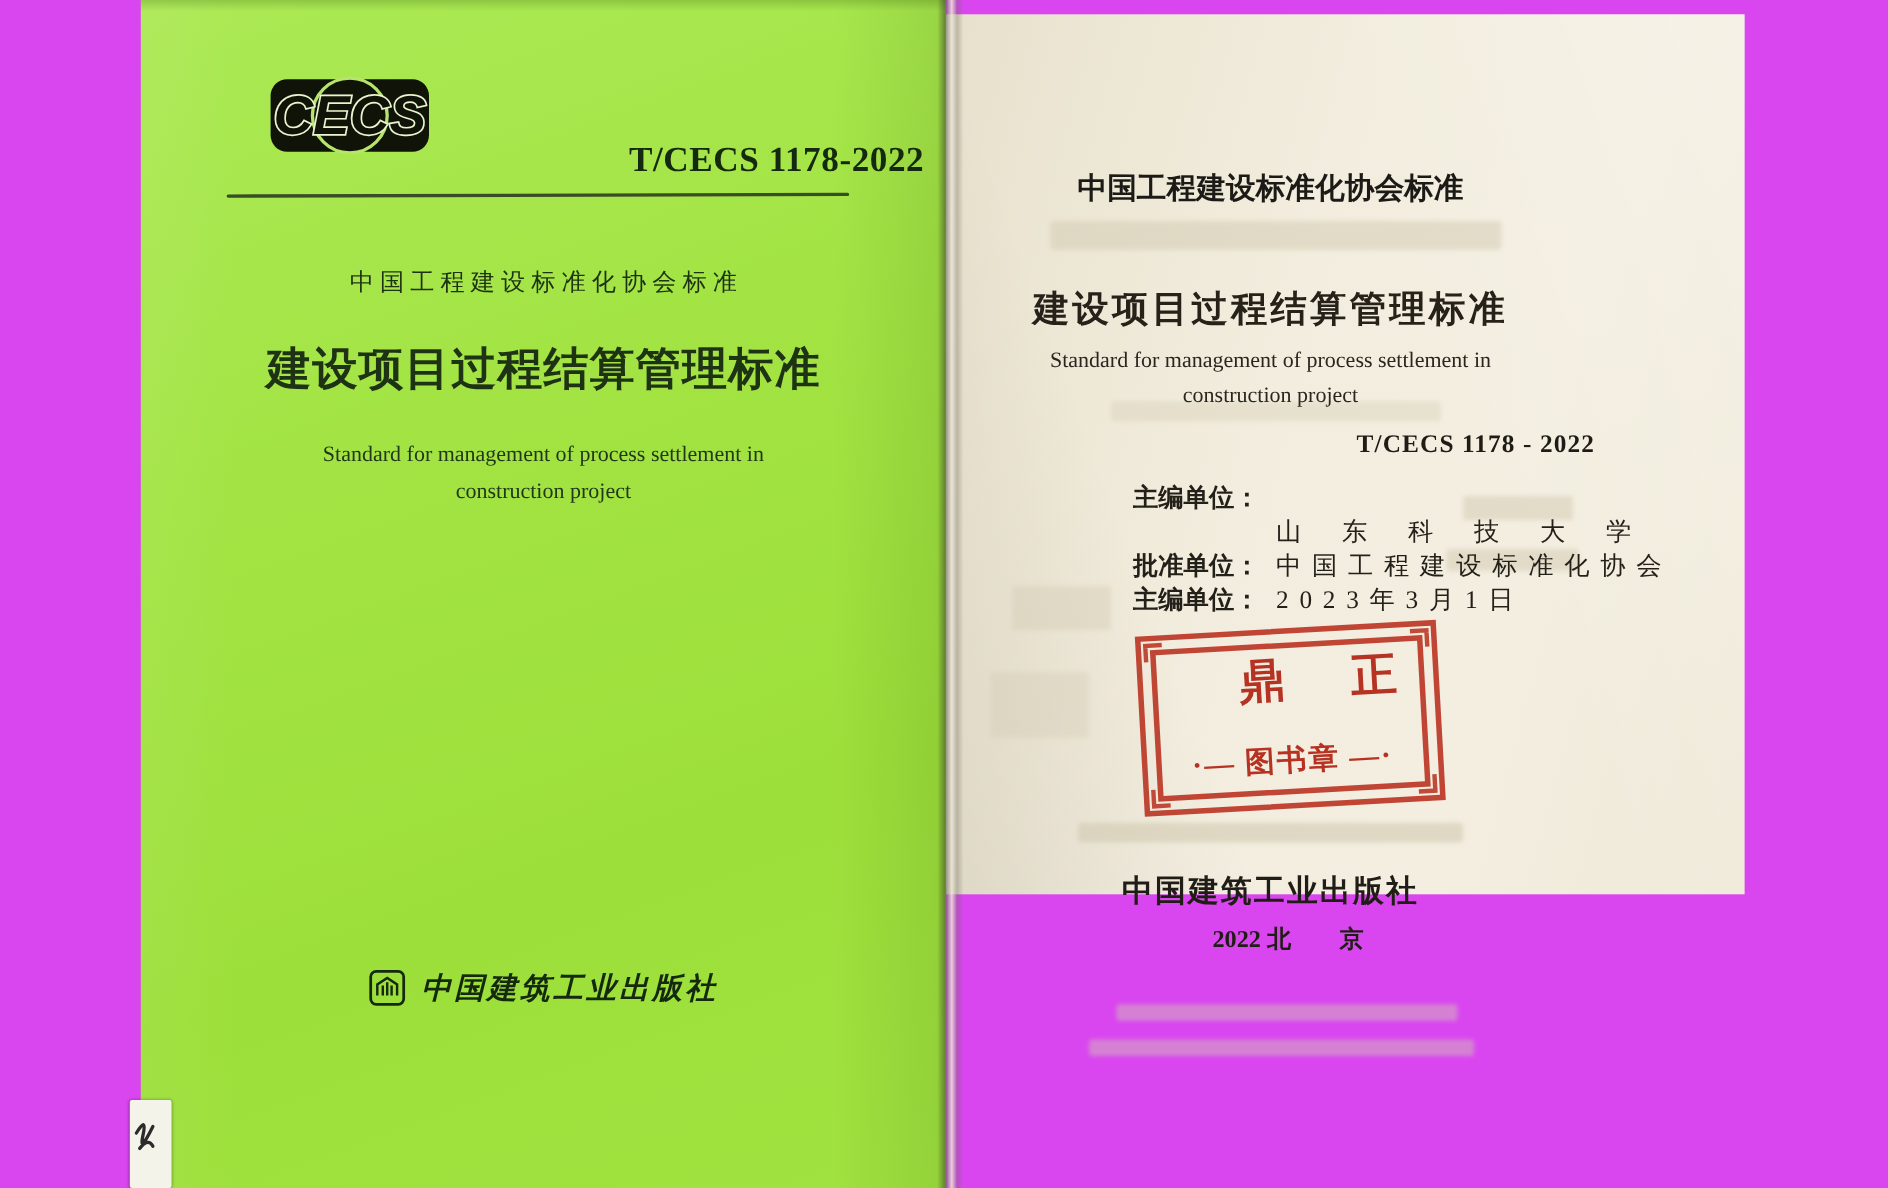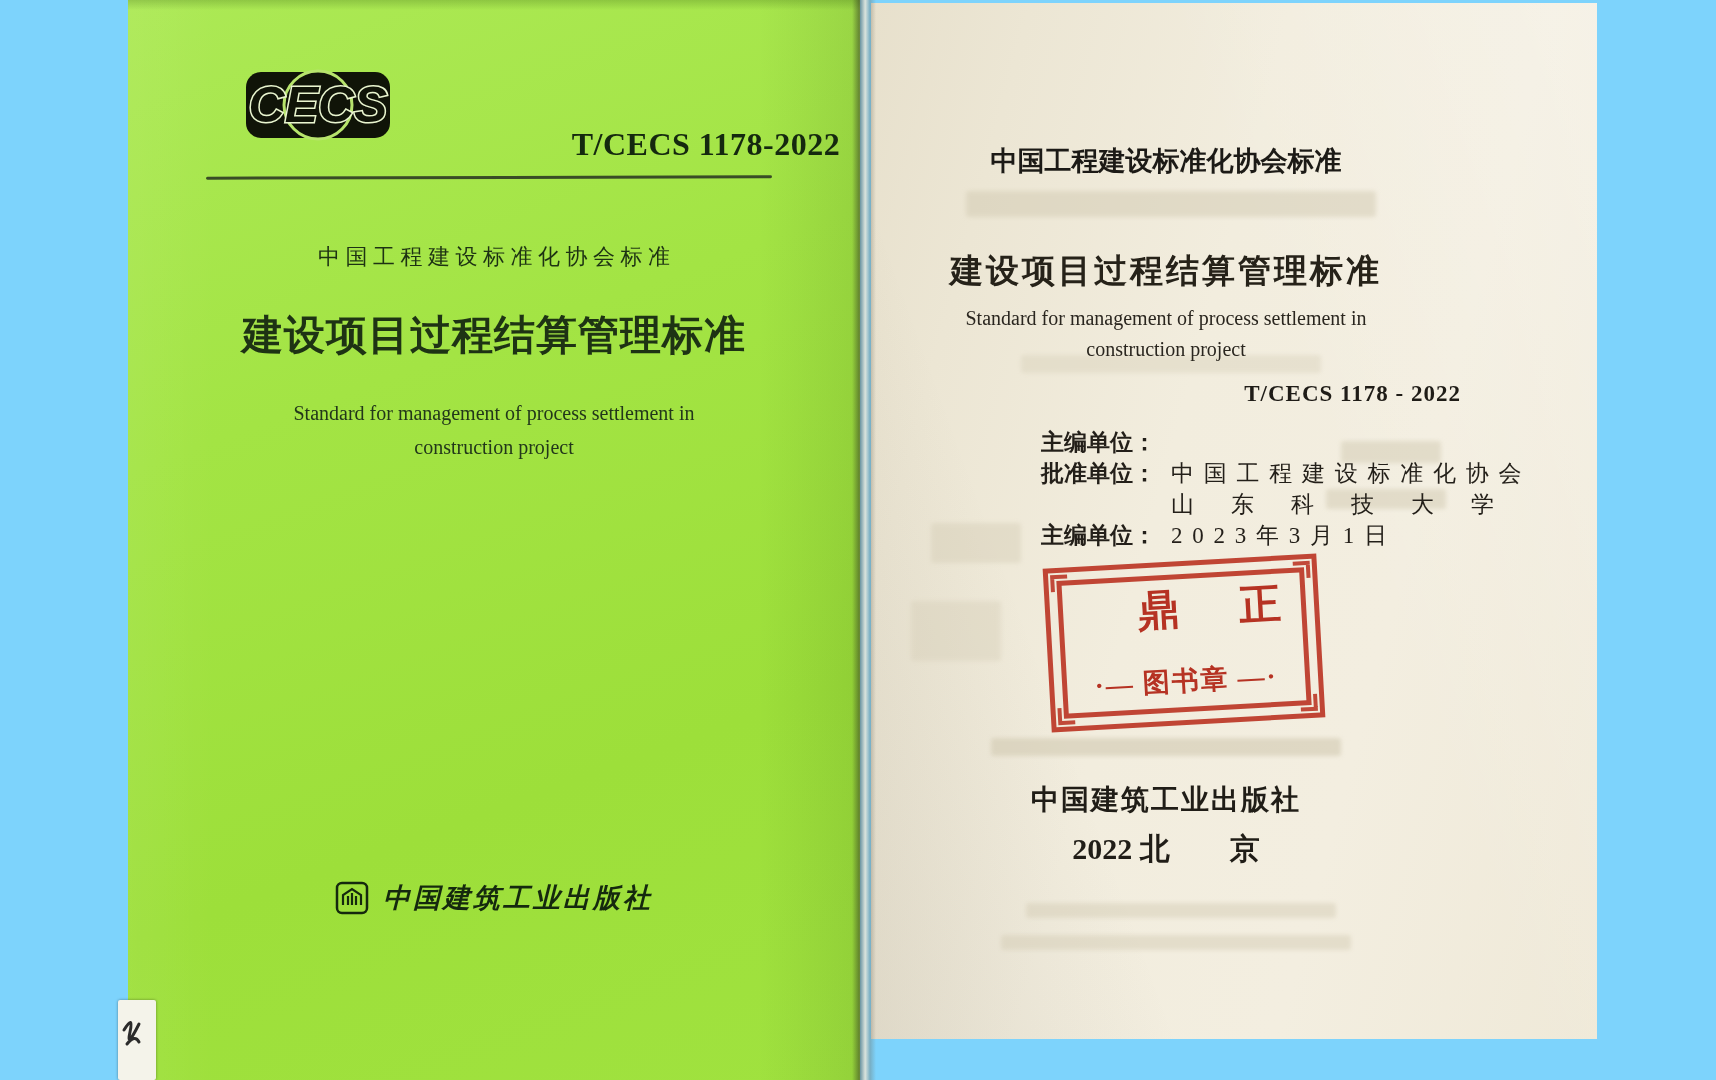--- a/index.html
+++ b/index.html
@@ -1,16 +1,16 @@
 <!DOCTYPE html>
 <html><head>
 <meta charset="utf-8">
 <style>
   html,body{margin:0;padding:0;background:#000;}
-  .stage{position:relative;width:1716px;height:1080px;background:#7dd3fc;overflow:hidden;
+  .stage{position:relative;width:1716px;height:1080px;background:#d946ef;overflow:hidden;
          font-family:"Liberation Serif","DejaVu Serif",serif;}
 
   
   .cover{position:absolute;left:128px;top:0;width:732px;height:1080px;
          background:linear-gradient(160deg,#ace955 0%,#a3e444 35%,#9ddf3a 70%,#a0e23f 100%);}
   .cover::before{content:"";position:absolute;inset:0;
          background:linear-gradient(90deg,rgba(255,255,255,.05),transparent 12%,transparent 86%,rgba(30,60,10,.10));}
   .cover::after{content:"";position:absolute;left:0;top:0;width:100%;height:10px;
          background:linear-gradient(180deg,rgba(40,80,10,.22),transparent);}
 
@@ -36,22 +36,22 @@
   .spine-label{position:absolute;left:118px;top:1000px;width:38px;height:80px;
          background:#f4f3ea;border-radius:2px;box-shadow:0 0 3px rgba(0,0,0,.4);z-index:5;}
   .spine-label svg{width:100%;height:100%;}
 
   
   .gutter{position:absolute;left:852px;top:0;width:24px;height:1080px;z-index:2;
          background:linear-gradient(90deg,rgba(20,25,10,.0),rgba(40,40,30,.45) 30%,
                     rgba(235,230,215,.85) 55%,rgba(110,105,90,.35) 75%,rgba(0,0,0,0));}
 
   
-  .page{position:absolute;left:860px;top:3px;width:726px;height:1036px;
-        background:linear-gradient(105deg,#e7e0cc 0%,#ece6d4 16%,#f2edde 42%,#f3eee0 68%,#efe9d8 100%);margin-left:11px;}
+  .page{position:absolute;left:860px;top:13px;width:726px;height:800px;
+        background:linear-gradient(105deg,#e7e0cc 0%,#ece6d4 16%,#f2edde 42%,#f3eee0 68%,#efe9d8 100%);}
   .page::before{content:"";position:absolute;inset:0;
         background:linear-gradient(70deg,rgba(80,70,50,.10),transparent 28%),
                    linear-gradient(250deg,rgba(255,255,255,.25),transparent 40%);}
 
   .content{position:absolute;left:0;top:0;width:590px;height:1080px;}
 
   .pg-header{position:absolute;left:0;top:140px;width:100%;text-align:center;
         font-size:27px;font-weight:bold;color:#1c1a16;}
   .pg-title{position:absolute;left:0;top:246px;width:100%;text-align:center;
         font-size:33px;font-weight:600;color:#262219;letter-spacing:3px;}
@@ -80,21 +80,21 @@
   .step.bl{left:2px;bottom:2px;border-left-width:4px;border-bottom-width:4px;}
   .step.br{right:2px;bottom:2px;border-right-width:4px;border-bottom-width:4px;}
   .stamp-row1{display:flex;justify-content:space-between;padding:0 20px 0 74px;
         font-size:42px;font-weight:bold;line-height:48px;}
   .stamp-row2{display:flex;justify-content:center;align-items:center;gap:8px;
         font-size:27px;font-weight:bold;letter-spacing:2px;}
 
   .pg-pub{position:absolute;left:0;top:778px;width:100%;text-align:center;
         font-size:28px;font-weight:bold;color:#201d17;letter-spacing:2px;}
   .pg-year{position:absolute;left:0;top:826px;width:100%;text-align:center;
-        font-size:30px;font-weight:bold;color:#201d17;}
+        font-size:22px;font-weight:bold;color:#201d17;padding-left:16px;}
 
   
   .ghost{position:absolute;background:#d2cab2;opacity:.5;filter:blur(2px);border-radius:3px;}
 
   .bind-c{white-space:pre;}
 </style>
 </head>
 <body>
 
 <div class="stage">
@@ -164,26 +164,26 @@
         <div>construction project</div>
       </div>
 
       <div class="pg-stdnum">T/CECS 1178 - 2022</div>
 
       <div class="info">
         <div class="row">
           <span class="lbl">主编单位：</span>
         </div>
         <div class="row">
+          <span class="lbl"></span>
+          <span class="val spread bind-c">山　东　科　技　大　学</span>
+        </div>
+        <div class="row">
           <span class="lbl">批准单位：</span>
           <span class="val spread2 bind-c">中 国 工 程 建 设 标 准 化 协 会</span>
-        </div>
-        <div class="row">
-          <span class="lbl"></span>
-          <span class="val spread bind-c">山　东　科　技　大　学</span>
         </div>
         <div class="row">
           <span class="lbl">主编单位：</span>
           <span class="val spread2 bind-c">2 0 2 3 年 3 月 1 日</span>
         </div>
       </div>
 
       <div class="stamp">
         <div class="stamp-inner">
           <div class="stamp-row1">

